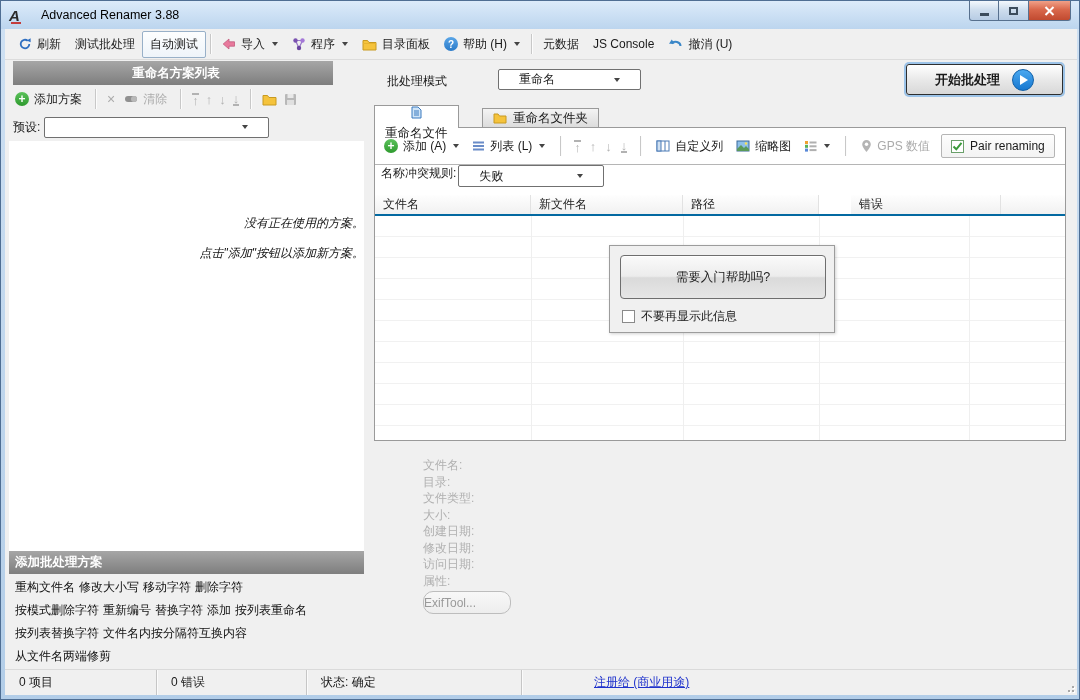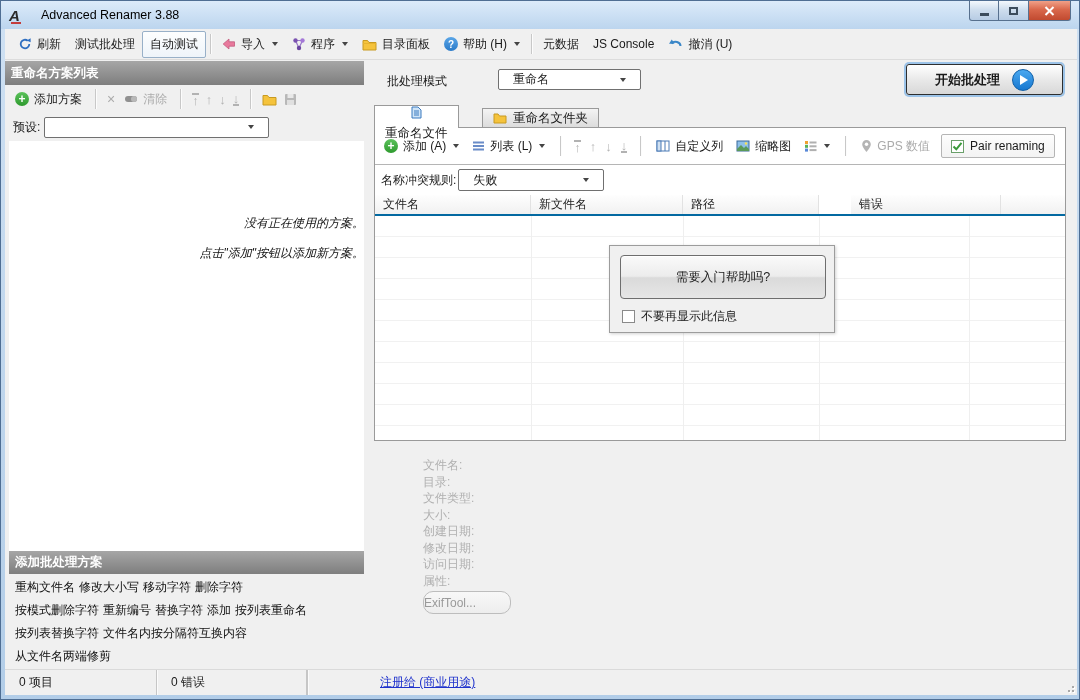--- a/index.html
+++ b/index.html
@@ -47,21 +47,21 @@
   .phead { position:absolute; background:linear-gradient(#a6a6a6,#7e7e7e); color:#fff; font-weight:bold;
     font-size:12.5px; display:flex; align-items:center; padding-left:6px; }
   .ltoolbar { position:absolute; left:8px; top:84px; width:355px; height:28px; display:flex;
     align-items:center; padding-left:4px; gap:7px; }
   .dim { color:#ababab; }
   .arrowglyph { font-size:13px; color:#b2b2b2; line-height:11px; display:inline-block; }
   .bar-top { border-top:2px solid #b2b2b2; }
   .bar-bot { border-bottom:2px solid #b2b2b2; }
   .presetrow { position:absolute; left:8px; top:112px; width:355px; height:28px; display:flex; align-items:center; }
   .sel { background:#fff; border:1px solid #707070; border-radius:2px; height:21px;
-    display:flex; align-items:center; padding:0 14px; }
+    display:flex; align-items:center; padding:0 20px; }
   .sel .caret { margin-left:auto; }
   .leftlist { position:absolute; left:8px; top:140px; width:355px; height:410px; background:#fff;
     text-align:right; padding-top:74px; }
   .leftlist div { font-style:italic; margin-bottom:13px; color:#111; }
   .methods { position:absolute; left:8px; top:575px; width:355px; padding-left:6px; }
   .mrow { display:flex; gap:4px; height:23px; align-items:center; white-space:nowrap; }
   .mlink { cursor:pointer; color:#111; }
 
   
   .batchlabel { position:absolute; left:386px; top:72px; }
@@ -82,21 +82,21 @@
   .tab.inactive { left:481px; top:107px; height:19px; background:linear-gradient(#f4f4f4,#dcdcdc);
     border:1px solid #9a9a9a; border-bottom:none; z-index:1; }
   .panel { position:absolute; left:373px; top:126px; width:692px; height:314px; background:#fff;
     border:1px solid #9a9a9a; z-index:2; display:flex; flex-direction:column; }
   .ptoolbar { height:37px; display:flex; align-items:center; padding:0 7px; gap:9px;
     border-bottom:1px solid #b5b5b5; flex:0 0 auto; }
   .toggle { display:flex; align-items:center; gap:6px; border:1px solid #b5b5b5; border-radius:2px;
     background:linear-gradient(#fdfdfd,#f3f3f3); padding:4px 9px; }
   .chkbox { width:13px; height:13px; background:#fff; border:1px solid #6aa06a; display:flex;
     align-items:center; justify-content:center; }
-  .collrow { height:30px; display:flex; align-items:center; padding-left:6px; flex:0 0 auto; }
+  .collrow { height:30px; display:flex; align-items:flex-start; padding-left:6px; flex:0 0 auto; }
   .thead { display:flex; height:21px; flex:0 0 auto; border-bottom:2px solid #0369a1; }
   .th { background:linear-gradient(#fefefe,#f1f1f1); border-right:1px solid #e2e2e2; display:flex;
     align-items:center; padding-left:8px; color:#222; }
   .tbody { position:relative; flex:1;
     background:repeating-linear-gradient(to bottom, #ffffff 0 20px, #f1f1f1 20px 21px); }
   .vline { position:absolute; top:0; bottom:0; width:1px; background:#efefef; }
 
   
   .hdialog { position:absolute; left:234px; top:117px; width:226px; height:88px; background:#f0f0f0;
     border:1px solid #9c9c9c; box-shadow:1px 1px 3px rgba(0,0,0,.18); z-index:5; }
@@ -211,21 +211,21 @@
       <span class="ico">
         <svg width="15" height="13" viewBox="0 0 15 13">
             <path d="M3.5 5.5 a5 4.2 0 0 1 9 2.5" fill="none" stroke="#3a87c8" stroke-width="2"></path>
             <path d="M1 5.8 L6.5 5.8 L3.8 1.5 Z" fill="#3a87c8"></path>
           </svg>
       </span>
       <span>撤消 (U)</span>
     </div>
   </div>
 
-  <div class="phead" style="left:4px; top:60px; width:359px; height:24px;">
+  <div class="phead" style="left:12px; top:60px; width:320px; height:24px;justify-content:center;">
     <span>重命名方案列表</span>
   </div>
 
   <div class="ltoolbar">
     <div class="tbtn" style="padding:3px 2px;">
       <span class="plus-circle">+</span>
       <span>添加方案</span>
     </div>
     <div class="tsep"></div>
     <span class="dim" style="font-size:14px;">×</span>
@@ -464,20 +464,23 @@
 
   <div class="statusbar">
     <div class="spanel" style="width:151px;">
       <span>0 项目</span>
     </div>
     <div class="ssep"></div>
     <div class="spanel" style="width:149px;">
       <span>0 错误</span>
     </div>
     <div class="ssep"></div>
+    <div class="spanel" style="width:214px;">
+      <span>状态: 确定</span>
+    </div>
     <div class="ssep"></div>
     <div class="spanel" style="flex:1; padding-left:0;">
       <span class="reglink">注册给 (商业用途)</span>
     </div>
     <div class="grip">
       <b style="right:0; bottom:0;"></b>
         <b style="right:4px; bottom:0;"></b>
         <b style="right:0; bottom:4px;"></b>
     </div>
   </div>

